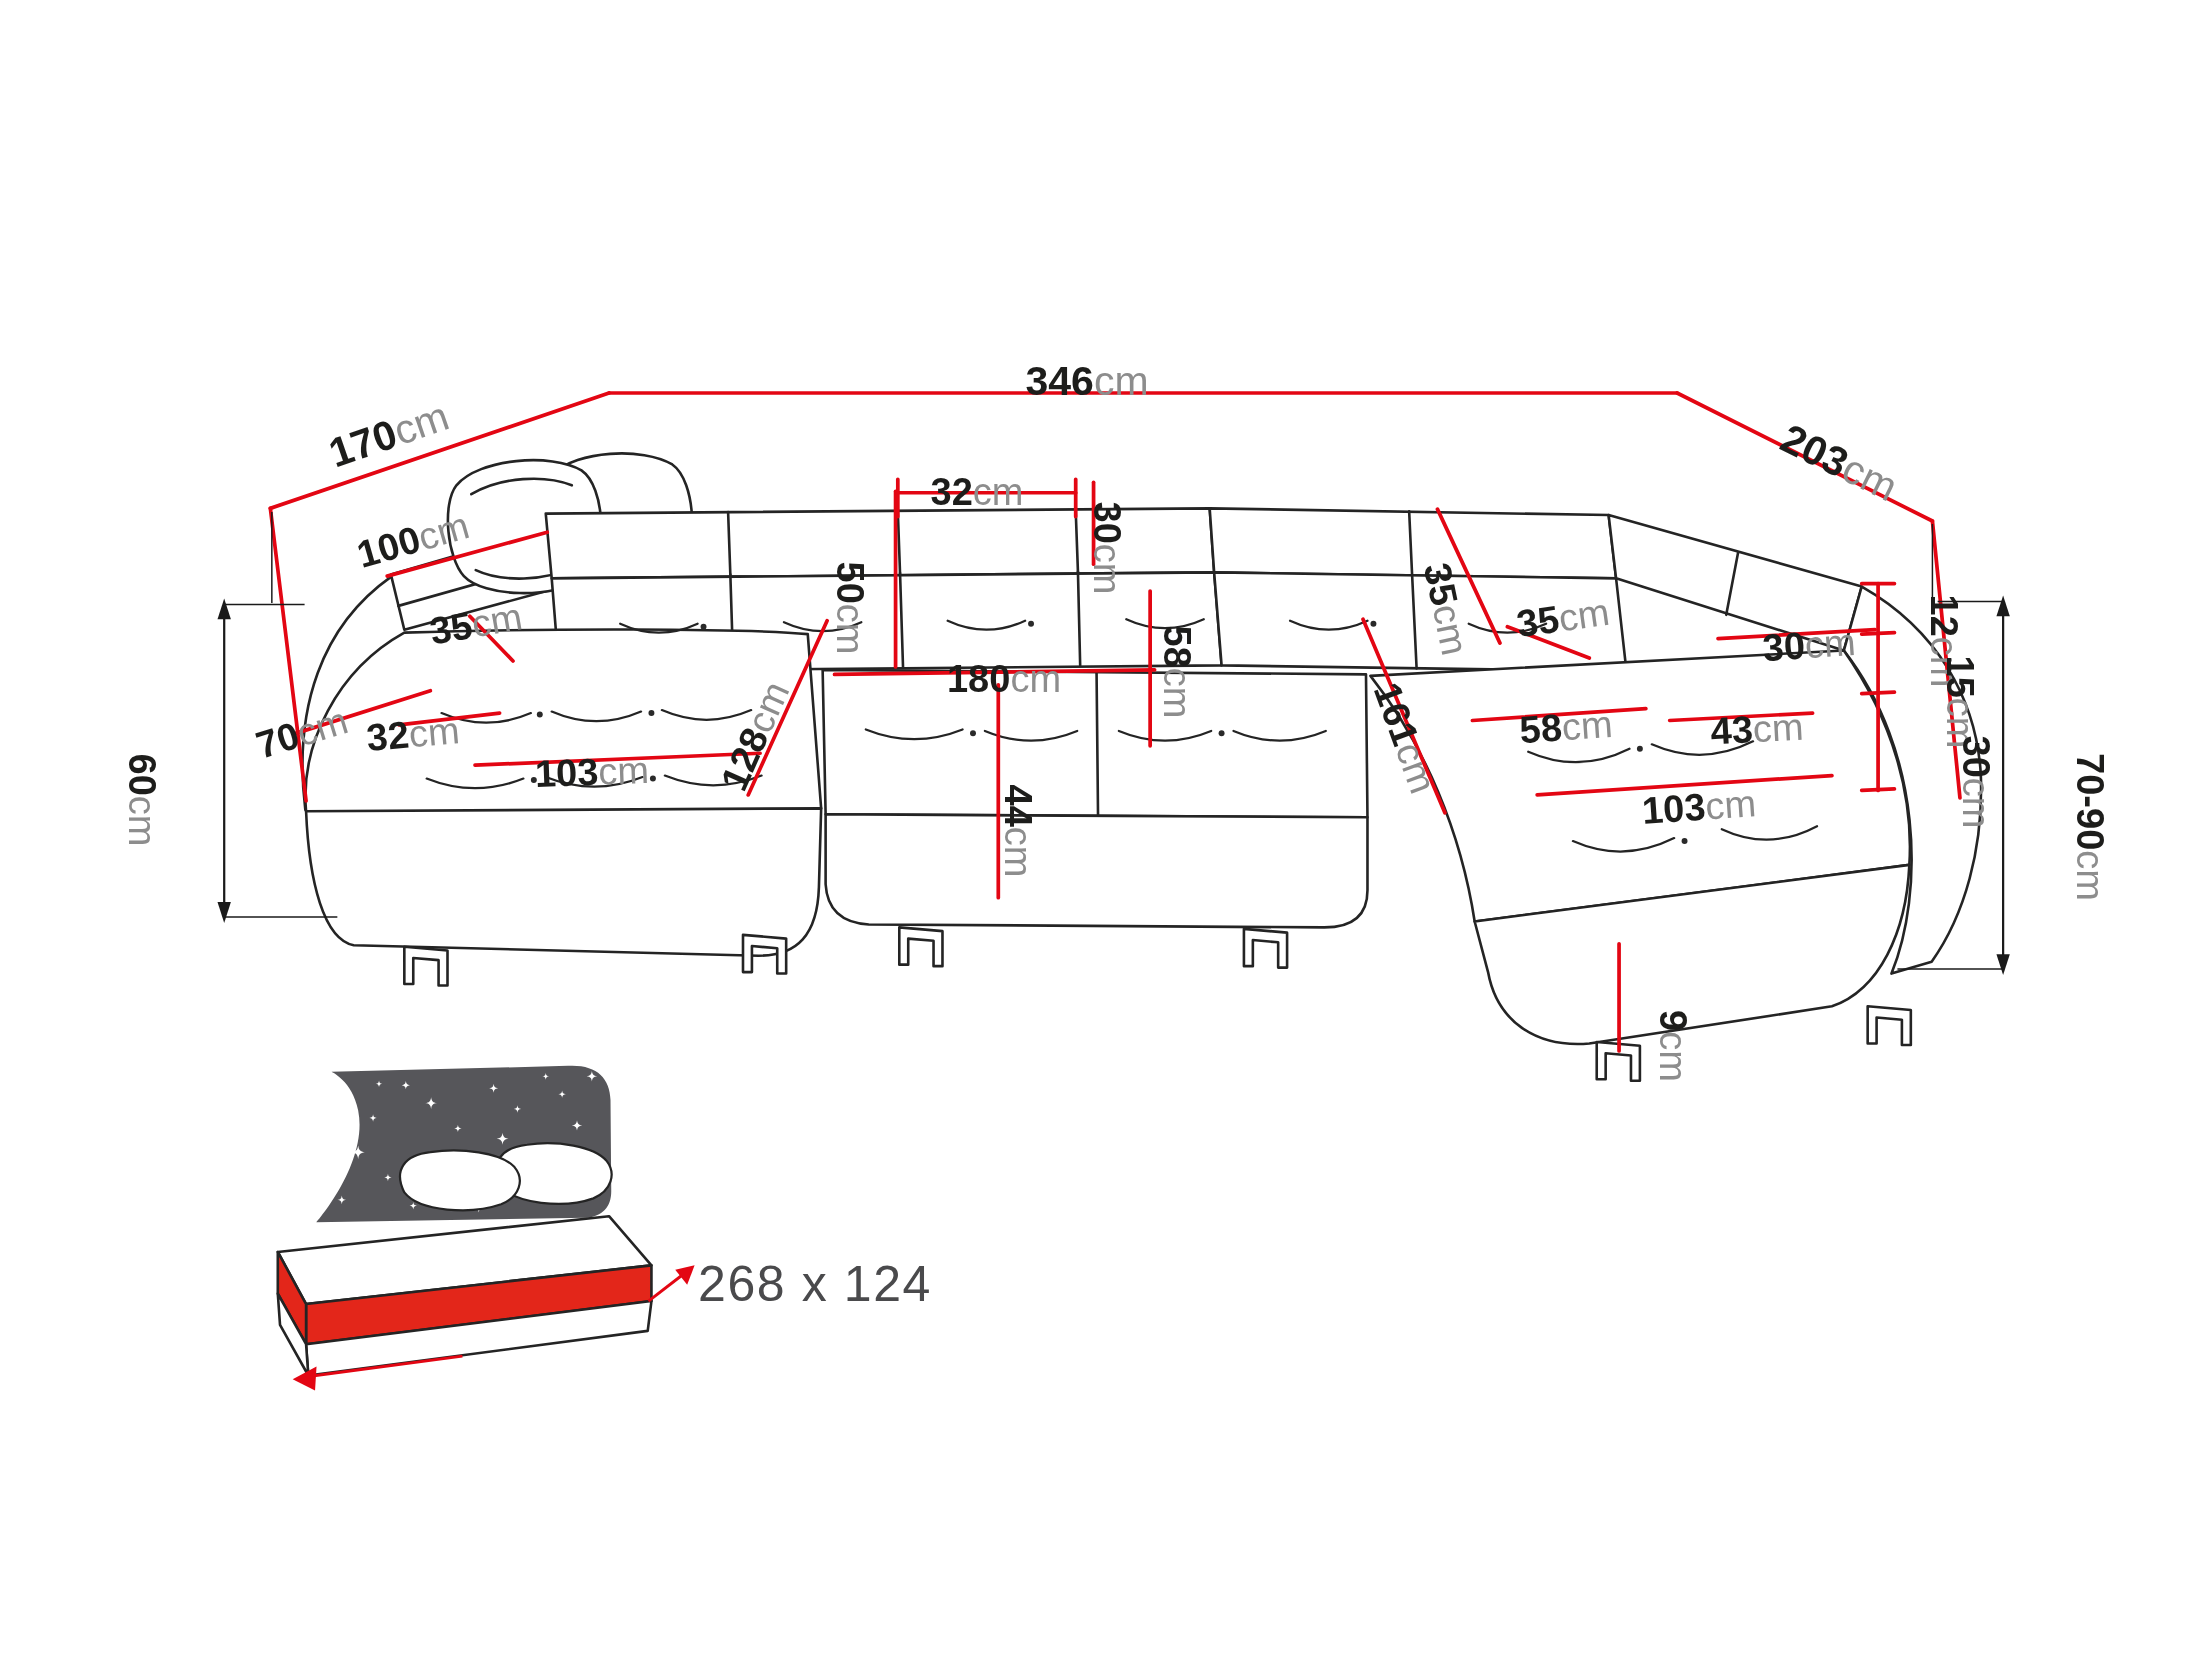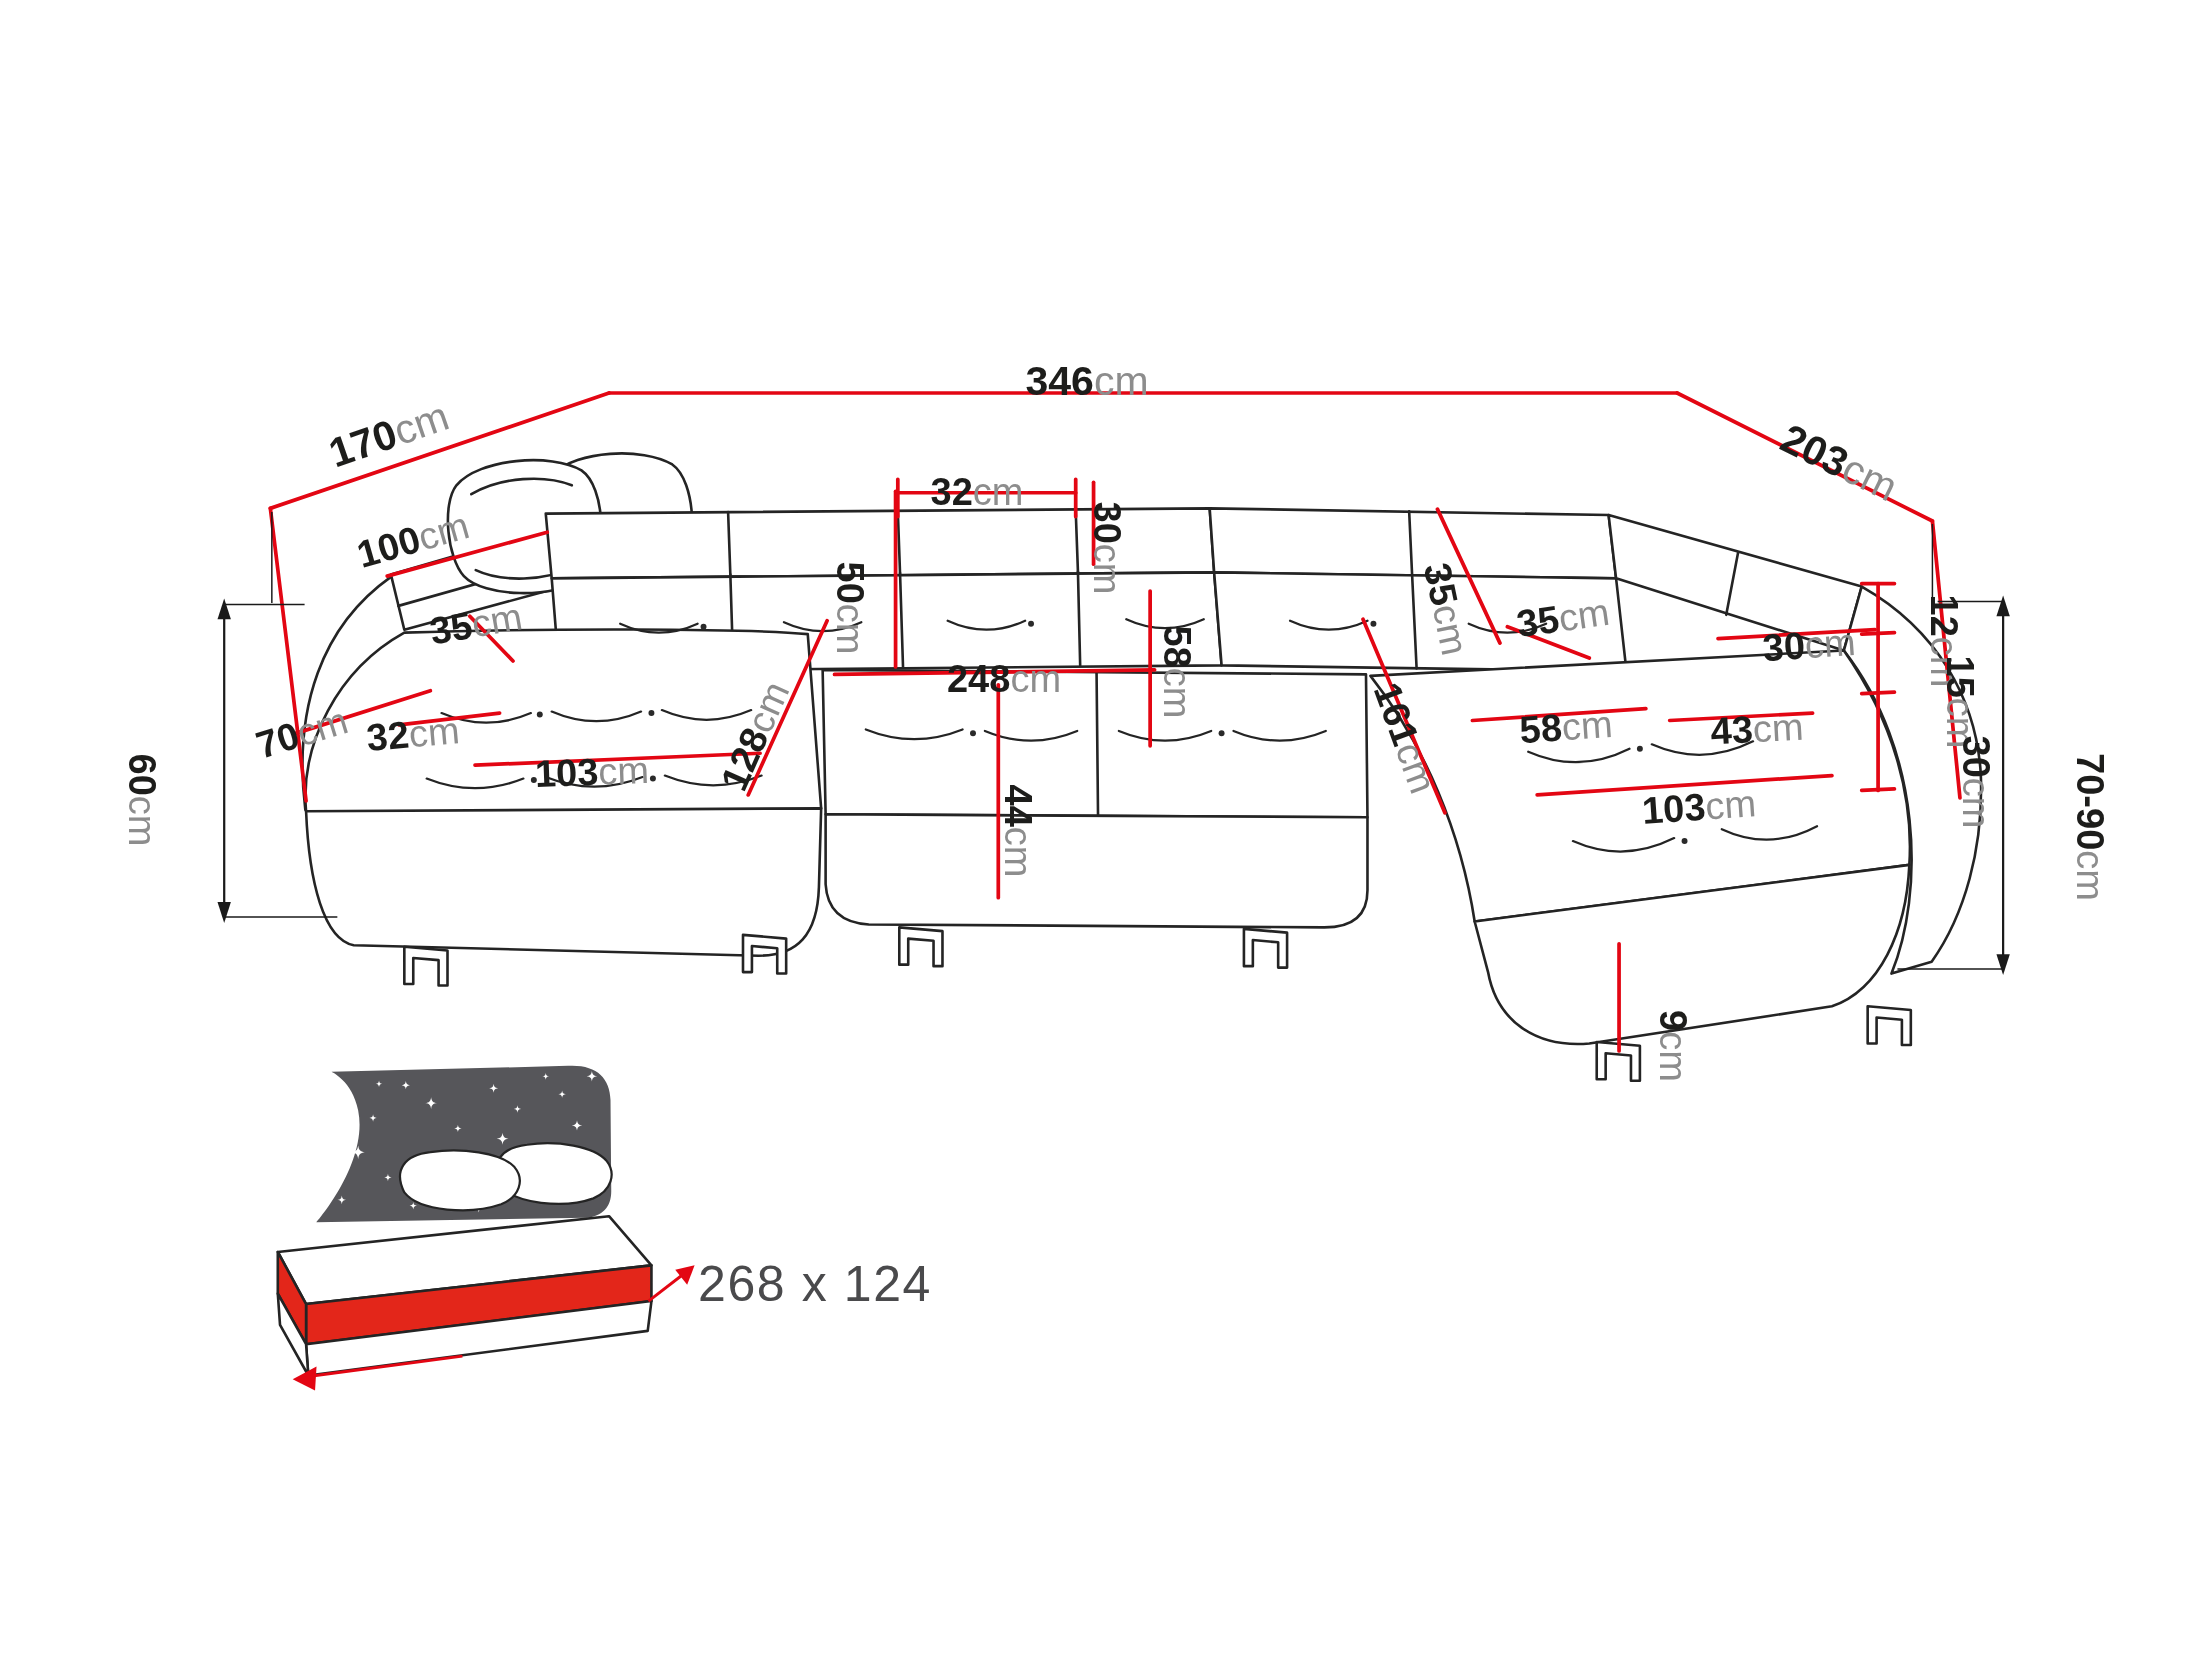--- a/index.html
+++ b/index.html
@@ -208,21 +208,21 @@
   <div class="dim" style="--x:1839px;--y:463px;--r:26deg;--fs:41px"><span class="v">203</span><span class="u">cm</span></div>
   <div class="dim" style="--x:413px;--y:540px;--r:-16deg"><span class="v">100</span><span class="u">cm</span></div>
   <div class="dim" style="--x:476px;--y:624px;--r:-10deg"><span class="v">35</span><span class="u">cm</span></div>
   <div class="dim" style="--x:302px;--y:733px;--r:-17deg"><span class="v">70</span><span class="u">cm</span></div>
   <div class="dim" style="--x:413px;--y:734px;--r:-5deg"><span class="v">32</span><span class="u">cm</span></div>
   <div class="dim" style="--x:592px;--y:772px;--r:-2deg"><span class="v">103</span><span class="u">cm</span></div>
   <div class="dim" style="--x:755px;--y:736px;--r:-66deg"><span class="v">128</span><span class="u">cm</span></div>
   <div class="dim" style="--x:850px;--y:608px;--r:90deg"><span class="v">50</span><span class="u">cm</span></div>
   <div class="dim" style="--x:977px;--y:492px;--r:0deg"><span class="v">32</span><span class="u">cm</span></div>
   <div class="dim" style="--x:1107px;--y:548px;--r:90deg"><span class="v">30</span><span class="u">cm</span></div>
-  <div class="dim" style="--x:1004px;--y:679px;--r:0deg"><span class="v">248</span><span class="u">cm</span></div>
+  <div class="dim" style="--x:1004px;--y:679px;--r:0deg"><span class="v">180</span><span class="u">cm</span></div>
   <div class="dim" style="--x:1177px;--y:672px;--r:90deg"><span class="v">58</span><span class="u">cm</span></div>
   <div class="dim" style="--x:1018px;--y:831px;--r:90deg"><span class="v">44</span><span class="u">cm</span></div>
   <div class="dim" style="--x:1446px;--y:609px;--r:78deg"><span class="v">35</span><span class="u">cm</span></div>
   <div class="dim" style="--x:1563px;--y:618px;--r:-8deg"><span class="v">35</span><span class="u">cm</span></div>
   <div class="dim" style="--x:1405px;--y:738px;--r:70deg"><span class="v">161</span><span class="u">cm</span></div>
   <div class="dim" style="--x:1566px;--y:727px;--r:-4deg"><span class="v">58</span><span class="u">cm</span></div>
   <div class="dim" style="--x:1757px;--y:729px;--r:-3deg"><span class="v">43</span><span class="u">cm</span></div>
   <div class="dim" style="--x:1699px;--y:807px;--r:-4deg"><span class="v">103</span><span class="u">cm</span></div>
   <div class="dim" style="--x:1809px;--y:645px;--r:-4deg"><span class="v">30</span><span class="u">cm</span></div>
   <div class="dim" style="--x:1944px;--y:641px;--r:90deg"><span class="v">12</span><span class="u">cm</span></div>

